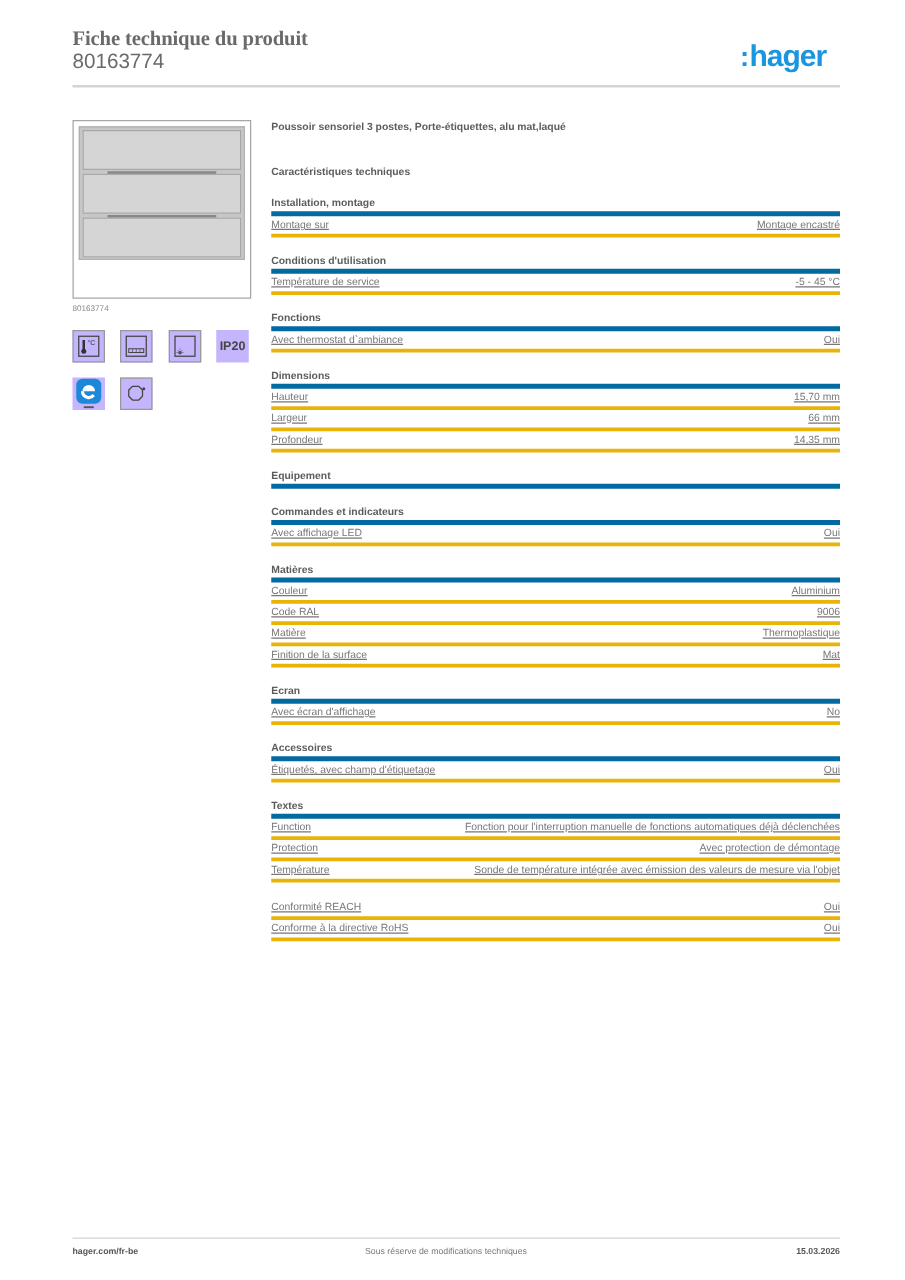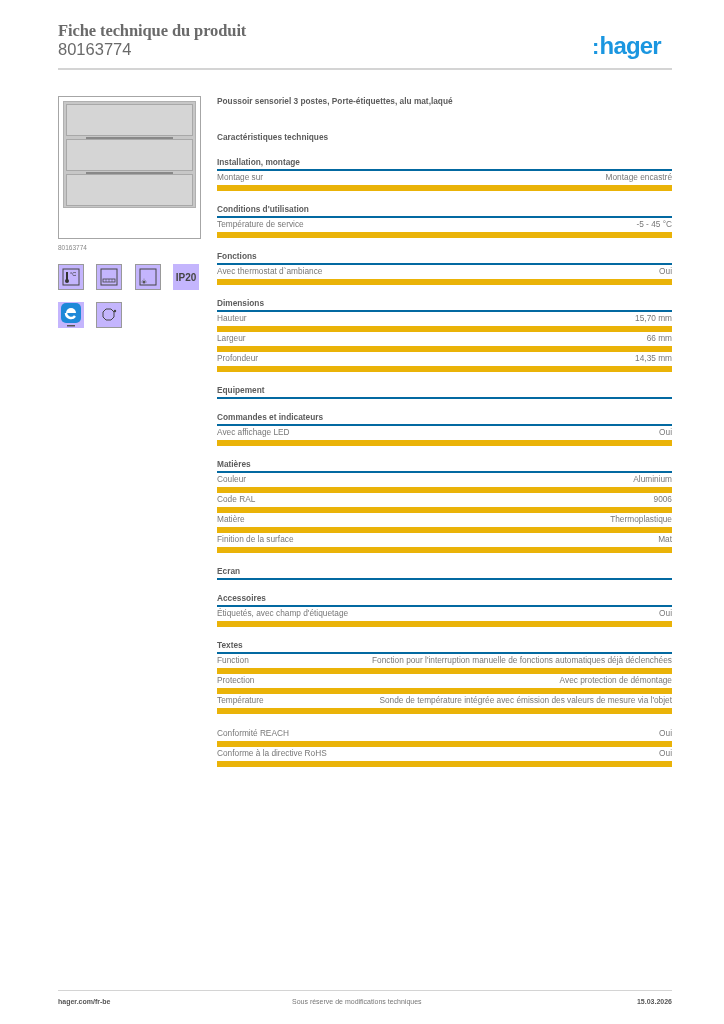--- a/index.html
+++ b/index.html
@@ -27,22 +27,22 @@
     .image-caption { position: absolute; left: 58px; top: 244px; font-size: 6.5px; color: #888; }
 
     .icon-box { position: absolute; width: 26px; height: 26px; border: 1px solid #999; background: #c4b5fd; display: flex; align-items: center; justify-content: center; }
     .ip20 { font-size: 10px; font-weight: bold; color: #444; border: none; }
 
     .main { position: absolute; left: 217px; top: 96px; width: 455px; }
     .product-desc { font-size: 8.3px; font-weight: bold; color: #5c5c5c; height: 12px; }
     .char-title { font-size: 8.3px; font-weight: bold; color: #5c5c5c; margin-top: 24px; height: 12px; }
 
     .section { margin-top: 13px; }
-    .section-head { font-size: 8.3px; font-weight: bold; color: #5c5c5c; line-height: 11px; padding-bottom: 1px; border-bottom: 2px solid #0369a1; }
-    .row { display: flex; justify-content: space-between; align-items: flex-start; font-size: 8.3px; color: #777; line-height: 11.5px; padding: 1px 0 1.5px 0; border-bottom: 6px solid #eab308; }
+    .section-head { font-size: 8.3px; font-weight: bold; color: #5c5c5c; line-height: 11px; padding-bottom: 1px; border-bottom: 4px solid #0369a1; }
+    .row { display: flex; justify-content: space-between; align-items: flex-start; font-size: 8.3px; color: #777; line-height: 11.5px; padding: 1px 0 1.5px 0; border-bottom: 3px solid #eab308; text-decoration: underline; }
     .row .label { flex: 0 0 auto; }
     .row .value { text-align: right; max-width: 300px; margin-left: 44px; }
 
     .footer-rule { position: absolute; left: 58px; top: 990px; width: 614px; height: 1px; background: #d4d4d4; }
     .footer { position: absolute; left: 58px; top: 998px; width: 614px; font-size: 7px; color: #777; }
     .footer-left { position: absolute; left: 0; font-weight: bold; color: #555; }
     .footer-center { position: absolute; left: 234px; }
     .footer-right { position: absolute; right: 0; font-weight: bold; color: #555; }
   </style>
 </head>
@@ -182,20 +182,24 @@
           <span class="label">Matière</span>
           <span class="value">Thermoplastique</span>
         </div>
         <div class="row">
           <span class="label">Finition de la surface</span>
           <span class="value">Mat</span>
         </div>
       </div>
       <div class="section">
         <div class="section-head">Ecran</div>
+        <div class="row">
+          <span class="label">Avec écran d'affichage</span>
+          <span class="value">No</span>
+        </div>
       </div>
       <div class="section">
         <div class="section-head">Accessoires</div>
         <div class="row">
           <span class="label">Étiquetés, avec champ d'étiquetage</span>
           <span class="value">Oui</span>
         </div>
       </div>
       <div class="section">
         <div class="section-head">Textes</div>

